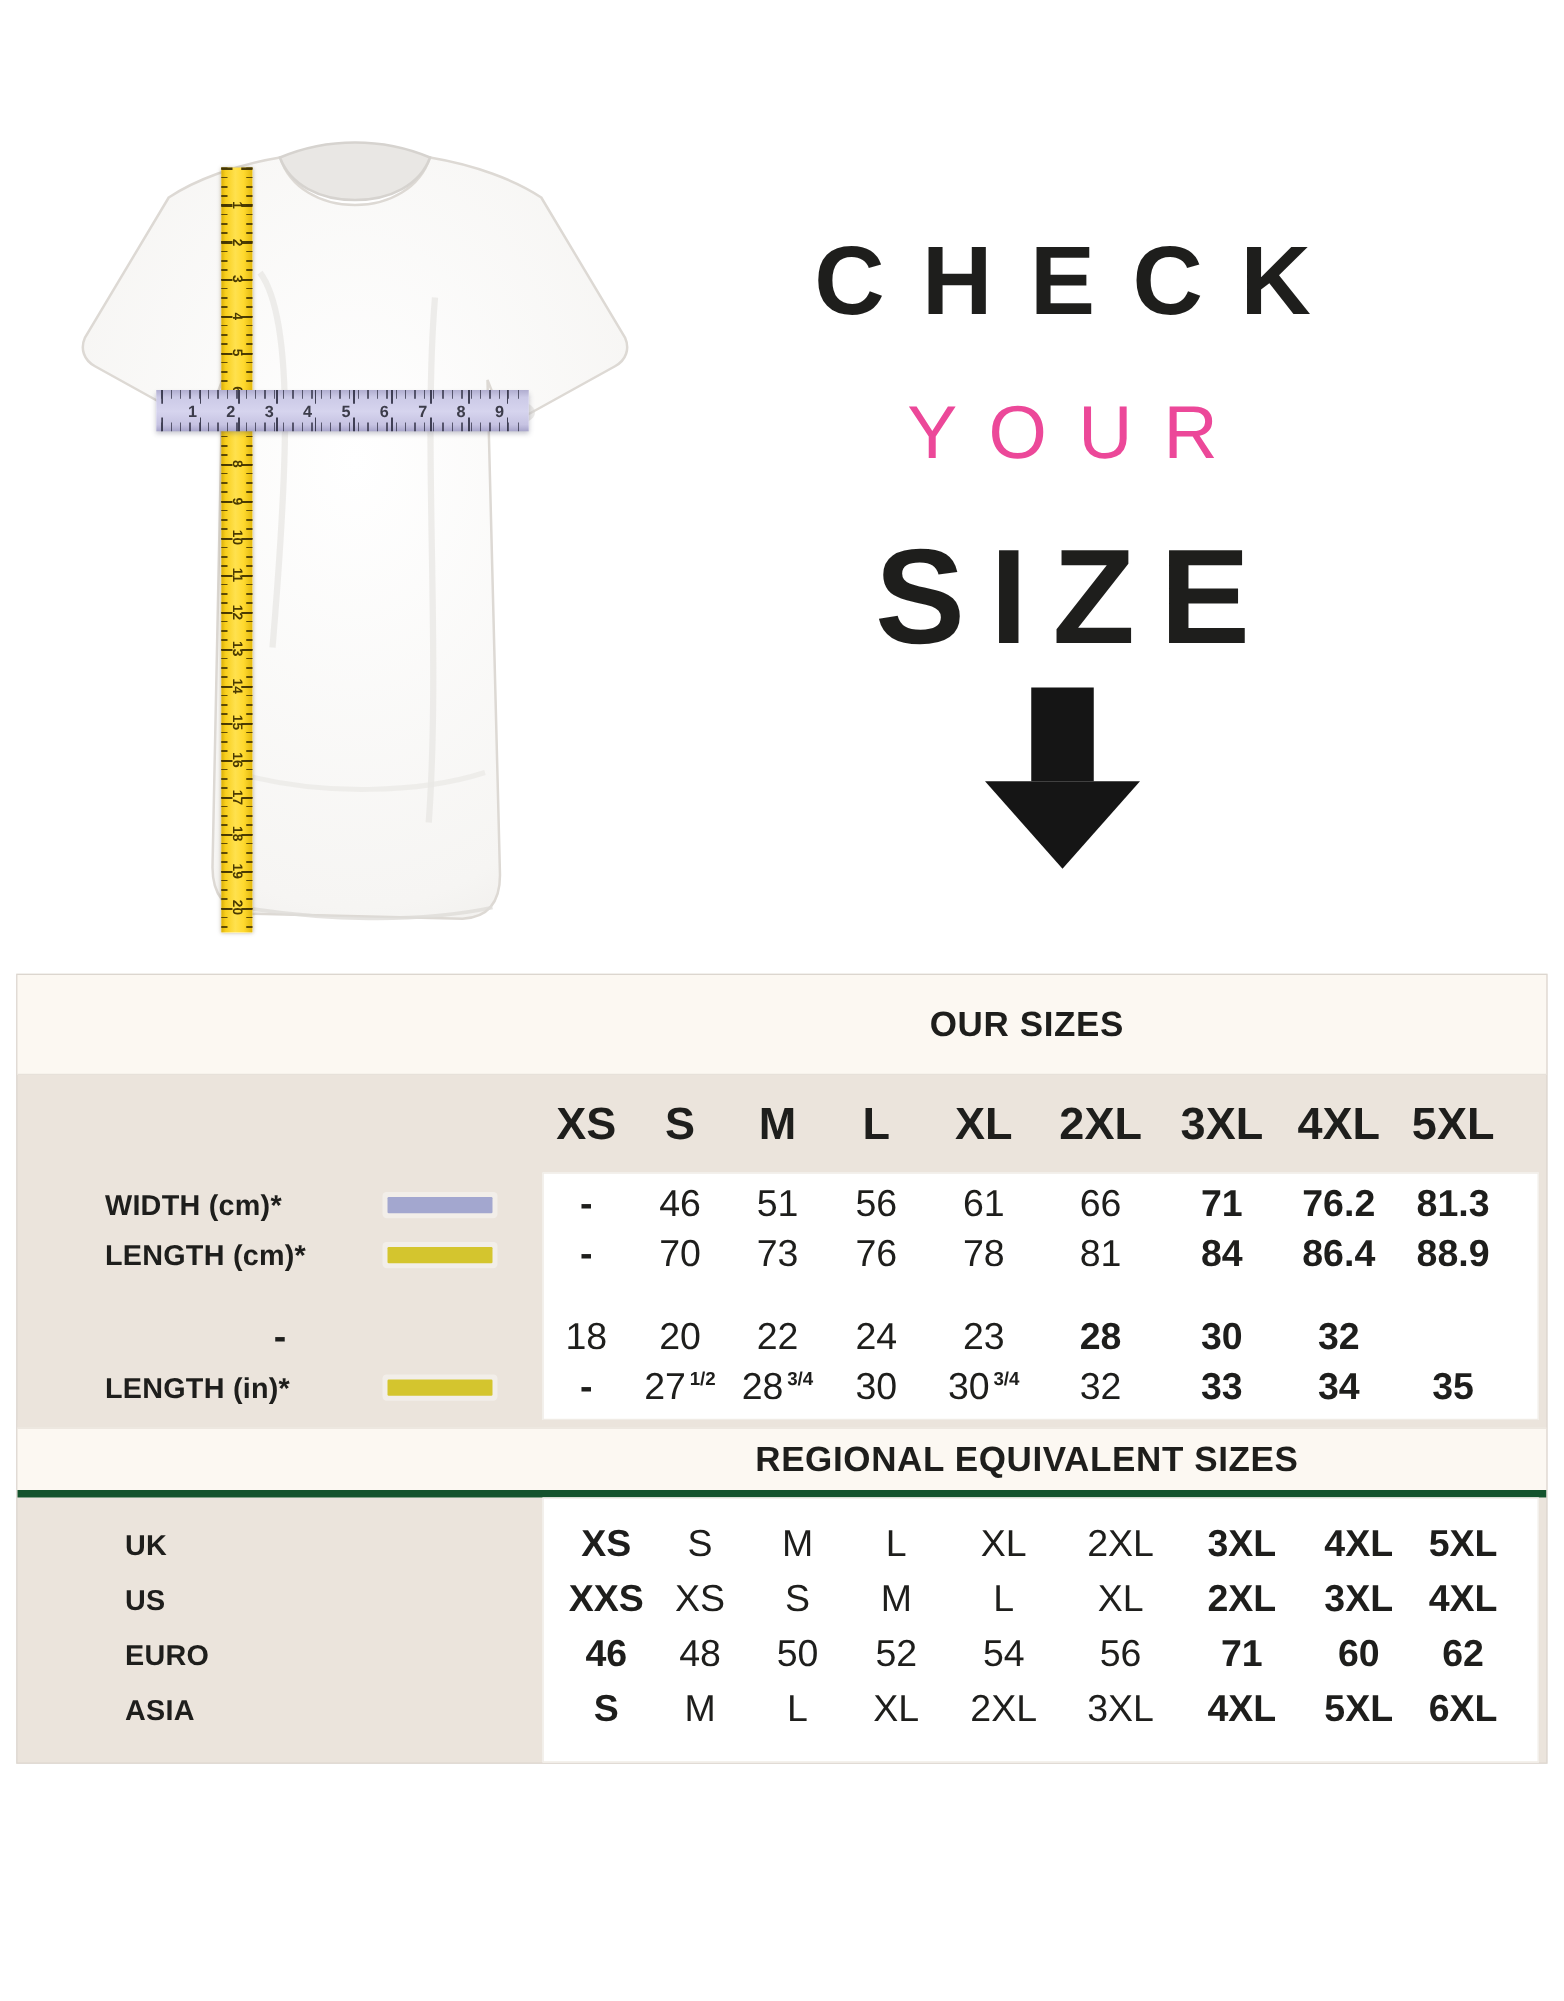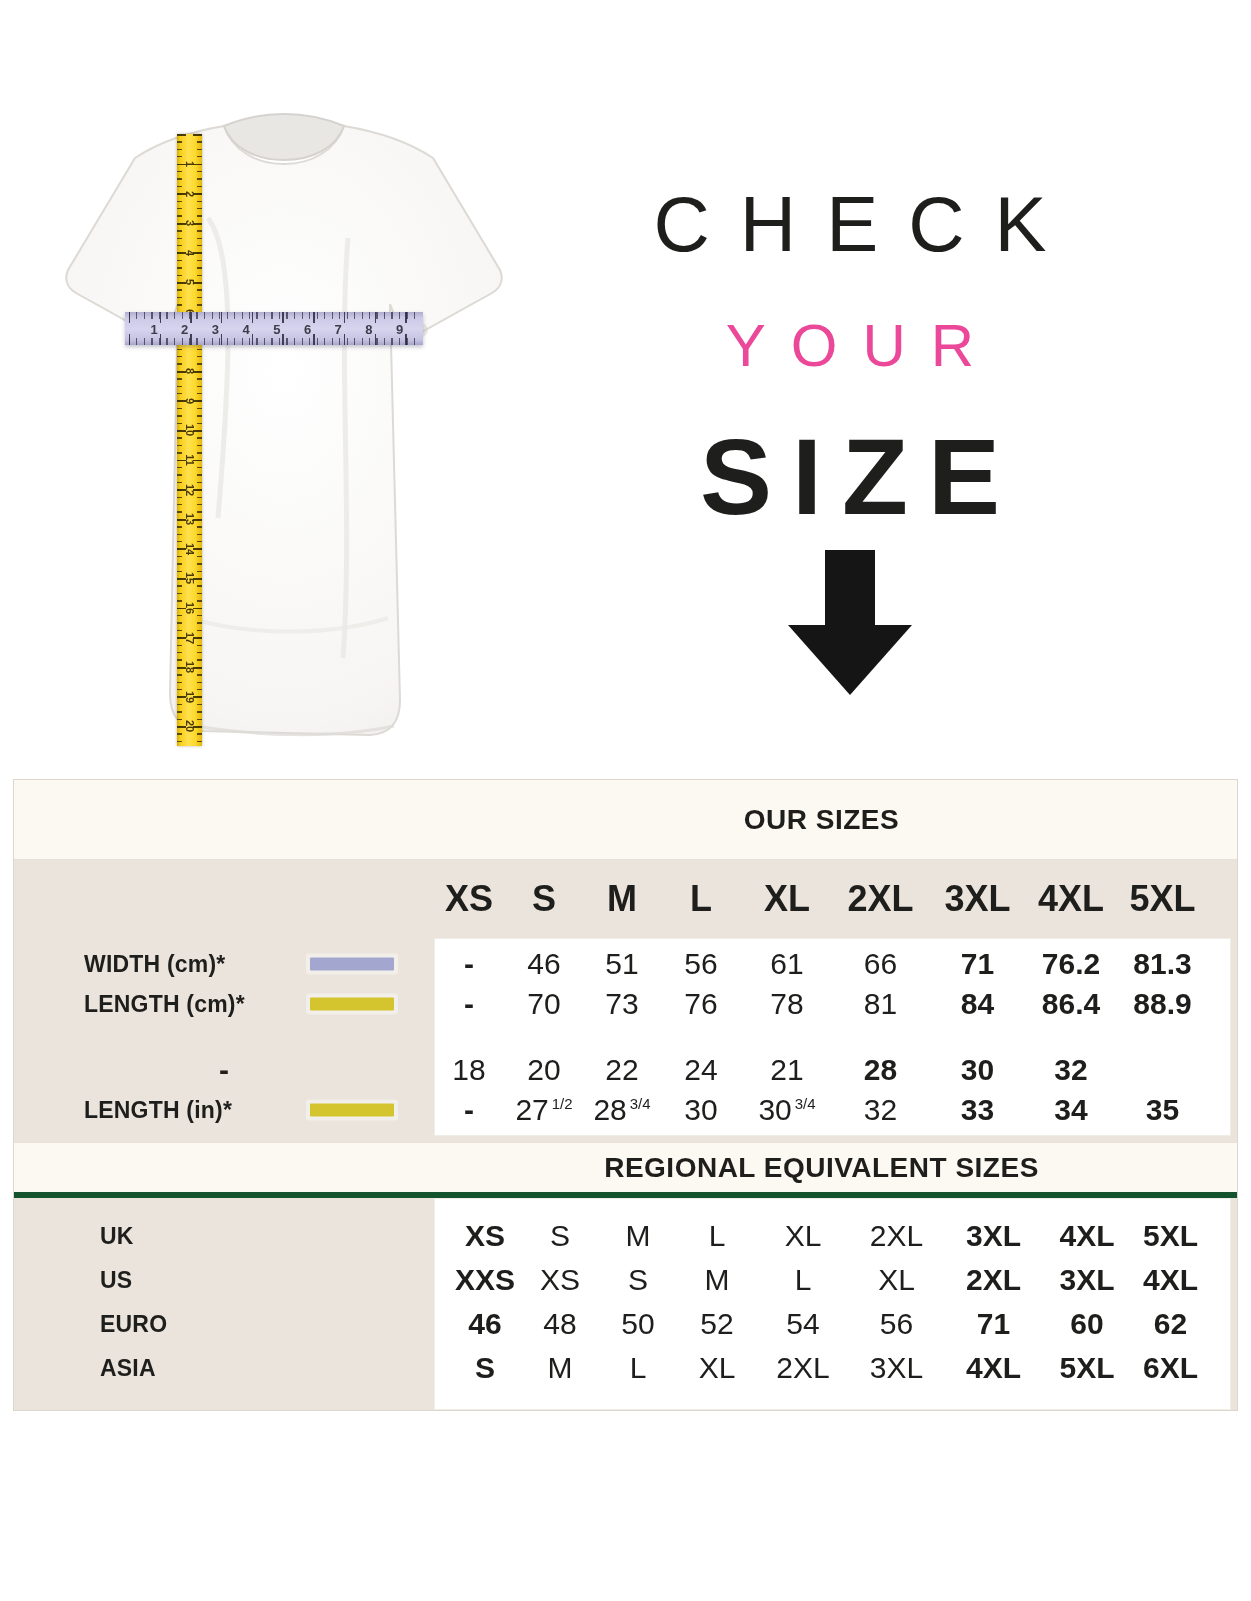--- a/index.html
+++ b/index.html
@@ -53,21 +53,21 @@
   }
   .ruler::before { top:0; background-position:left top, left top; }
   .ruler::after  { bottom:0; background-position:left bottom, left bottom; }
   .ruler-num {
     position:absolute; top:50%; transform:translate(-50%,-50%);
     font-size:13px; font-weight:bold; color:#3c3c4a;
   }
 
   
   .hero-text { position:absolute; left:610px; top:182px; width:480px; text-align:center; }
-  .t1 { font-size:78px; font-weight:normal; letter-spacing:30px; padding-left:30px; line-height:1.08; }
+  .t1 { font-size:78px; font-weight:bold; letter-spacing:30px; padding-left:30px; line-height:1.08; }
   .t2 { font-size:60px; font-weight:normal; letter-spacing:25px; padding-left:25px; margin-top:48px; line-height:1.08; color:#ec4899; }
   .t3 { font-size:108px; font-weight:bold; letter-spacing:20px; padding-left:20px; margin-top:40px; line-height:1.08; }
   .arrow { margin-top:14px; }
   .arrow .stem { width:50px; height:75px; background:#151515; margin:0 auto; }
   .arrow .head {
     width:0; height:0; margin:0 auto;
     border-left:62px solid transparent; border-right:62px solid transparent;
     border-top:70px solid #151515;
   }
 
@@ -98,21 +98,21 @@
     content:""; position:absolute; left:420px; right:6px; top:0; bottom:0;
     background:#fff; border:1px solid #f0ece6;
   }
   .gap-beige { height:6px; background:#ebe4dc; }
   .m-row { position:relative; height:40px; }
   .r-row { position:relative; height:44px;margin-left:16px; }
   .group-gap { height:26px; }
 
   .cell { text-align:center; font-size:30px; justify-self:stretch; }
   .cell.bold { font-weight:bold; }
-  .frac { font-size:0.50em; font-weight:normal; margin-left:3px; }
+  .frac { font-size:0.50em; font-weight:bold; margin-left:3px; }
 
   .label-cell {
     position:relative; text-align:left; padding-left:70px;
     font-size:23px; font-weight:bold; letter-spacing:.2px;
   }
   .swatch {
     position:absolute; left:296px; top:50%; transform:translateY(-50%);
     width:84px; height:13px; border-radius:1px;
     box-shadow:0 0 0 4px rgba(255,255,255,.38);
   }
@@ -236,21 +236,21 @@
           <div class="cell bold">86.4</div>
           <div class="cell bold">88.9</div>
         </div>
         <div class="group-gap"></div>
         <div class="cols m-row">
           <div class="cell bold">-</div>
           <div class="cell">18</div>
           <div class="cell">20</div>
           <div class="cell">22</div>
           <div class="cell">24</div>
-          <div class="cell">21</div>
+          <div class="cell">23</div>
           <div class="cell bold">28</div>
           <div class="cell bold">30</div>
           <div class="cell bold">32</div>
         </div>
         <div class="cols m-row">
           <div class="cell label-cell"><span>LENGTH (in)*</span><span class="swatch" style="background: rgb(212, 197, 46);"></span></div>
           <div class="cell bold">-</div>
           <div class="cell"><span>27</span><sup class="frac">1/2</sup></div>
           <div class="cell"><span>28</span><sup class="frac">3/4</sup></div>
           <div class="cell">30</div>

